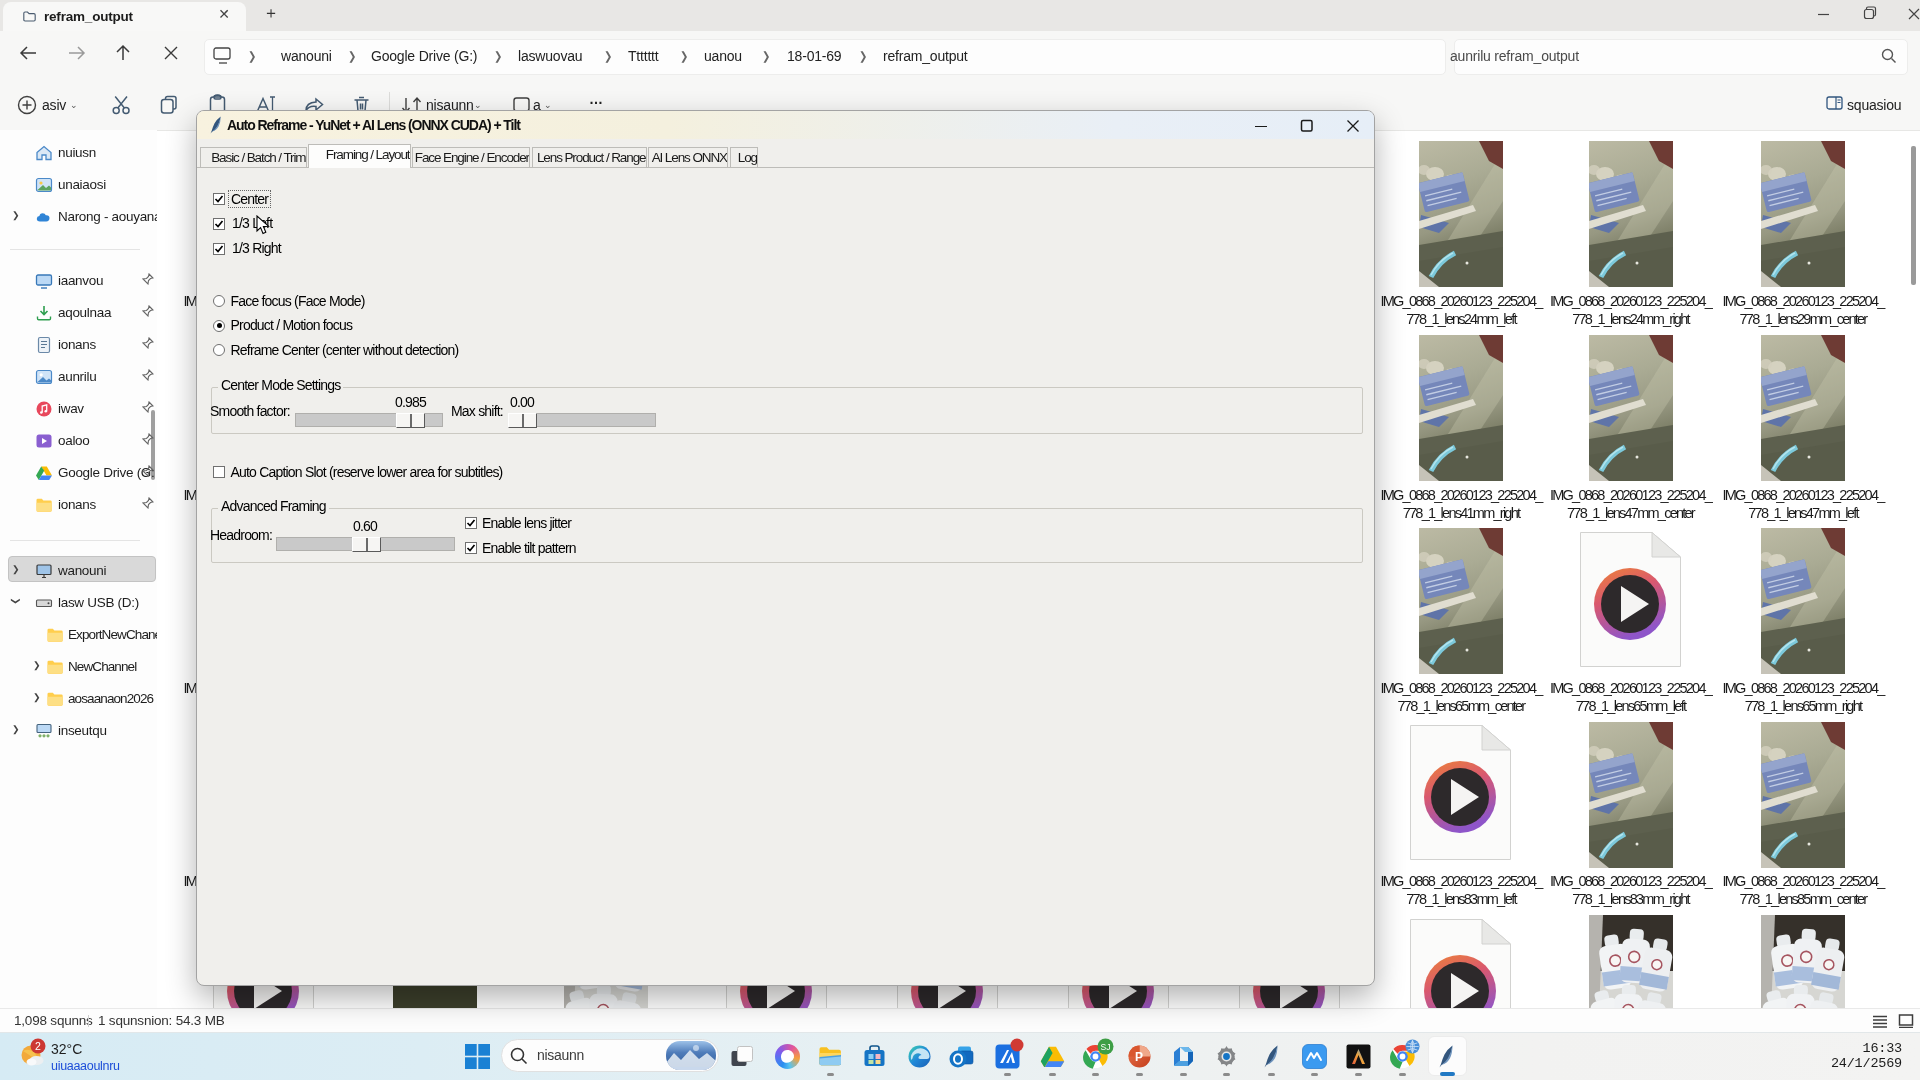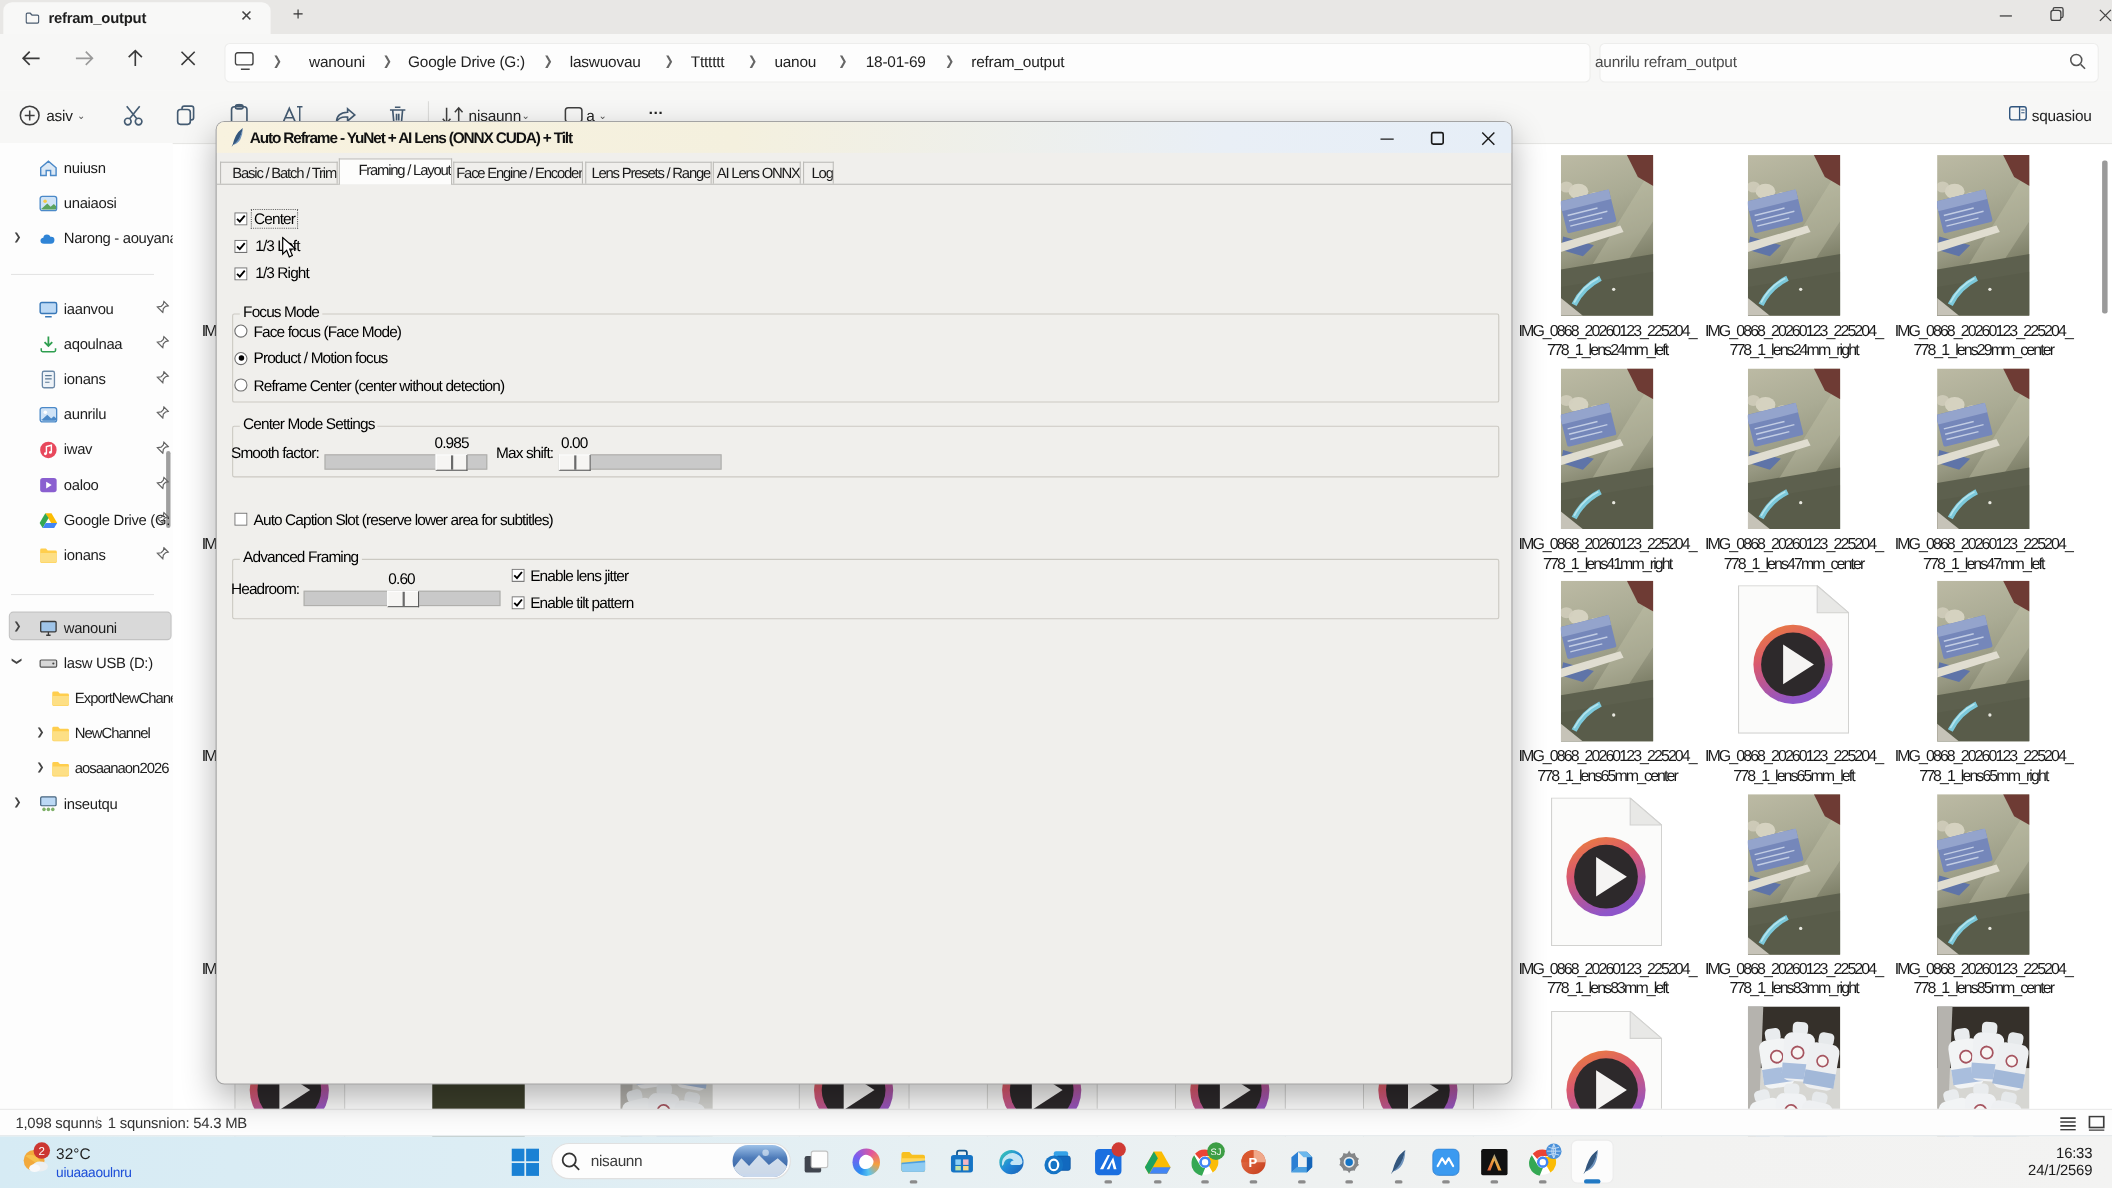--- a/index.html
+++ b/index.html
@@ -63,21 +63,21 @@
 .trough{position:absolute;height:14px;background:#c9c9c9;border:1px solid #b0afac;box-sizing:border-box;}
 .sthumb{position:absolute;width:29px;height:15px;background:#f6f5f3;border:1px solid;border-color:#ffffff #5a5a5a #5a5a5a #ffffff;box-sizing:border-box;}
 .sthumb i{position:absolute;left:13px;top:0;width:1.5px;height:13px;background:#6a6a6a;}
 
 
 #taskbar{position:absolute;left:0;top:1032px;width:1920px;height:48px;
  background:linear-gradient(90deg,#d6ebf4 0%,#dcedf4 22%,#e7f0f3 45%,#eef1f1 62%,#f2f2f1 80%,#f3f3f2 100%);
  border-top:1px solid #e2e7e9;}
 .tbico{position:absolute;top:1044px;width:25px;height:25px;}
 .tbind{position:absolute;top:1073px;width:7px;height:3px;border-radius:2px;background:#8b8b8b;}
-.traytxt{position:absolute;right:18px;font-size:13.5px;color:#1b1b1b;text-align:center;letter-spacing:-0.2px;}
+.traytxt{position:absolute;right:18px;font-size:13.5px;color:#1b1b1b;text-align:center;letter-spacing:-0.2px;font-family:Liberation Mono, monospace;}
 </style>
 </head>
 <body>
 <div id="screen">
 
 <div id="tabstrip"></div>
 <div id="tab1">
   <svg class="ticon" viewBox="0 0 16 16">
         <path d="M1 4 q0-1.5 1.5-1.5 h3 l2 2 h6 q1.5 0 1.5 1.5 v6 q0 1.5 -1.5 1.5 h-11 q-1.5 0 -1.5-1.5 z" fill="none" stroke="#4b5c70" stroke-width="1.4"></path>
       </svg>
@@ -565,21 +565,21 @@
           <rect x="1.5" y="1.5" width="10.5" height="10.5" rx="1.5" fill="none" stroke="#1a1a1a" stroke-width="1.5"></rect>
         </svg>
     <svg class="dctl" style="left:1149px" width="14" height="14">
           <path d="M1.5 1.5 l11 11 M12.5 1.5 l-11 11" stroke="#1a1a1a" stroke-width="1.3"></path>
         </svg>
   </div>
   <div id="dtabs">
     <div class="dtab" style="left:2.5px;width:107px">Basic / Batch / Trim</div>
     <div class="dtab dtabsel" style="left:110.5px;width:103px">Framing / Layout</div>
     <div class="dtab" style="left:215px;width:118px">Face Engine / Encoder</div>
-    <div class="dtab" style="left:334.5px;width:115px">Lens Presets / Range</div>
+    <div class="dtab" style="left:334.5px;width:115px">Lens Product / Range</div>
     <div class="dtab" style="left:451px;width:80px">AI Lens ONNX</div>
     <div class="dtab" style="left:533px;width:28px">Log</div>
   </div>
   <div id="dtabline"></div>
 
   <svg class="abs" style="left:16px;top:82px" width="12" height="12">
         <rect x="0.5" y="0.5" width="11" height="11" fill="#fff" stroke="#707070"></rect>
         <path d="M2.5 6 l2.5 2.5 L9.5 3" stroke="#000" stroke-width="1.7" fill="none"></path>
       </svg>
   <div class="dtxt" style="left:31px;top:78.5px;border:1px dotted #666;padding:0 2px">Center</div>
@@ -587,23 +587,20 @@
         <rect x="0.5" y="0.5" width="11" height="11" fill="#fff" stroke="#707070"></rect>
         <path d="M2.5 6 l2.5 2.5 L9.5 3" stroke="#000" stroke-width="1.7" fill="none"></path>
       </svg>
   <div class="dtxt" style="left:35px;top:104px">1/3 Left</div>
   <svg class="abs" style="left:16px;top:132px" width="12" height="12">
         <rect x="0.5" y="0.5" width="11" height="11" fill="#fff" stroke="#707070"></rect>
         <path d="M2.5 6 l2.5 2.5 L9.5 3" stroke="#000" stroke-width="1.7" fill="none"></path>
       </svg>
   <div class="dtxt" style="left:35px;top:129px">1/3 Right</div>
 
-  <div class="grp" style="top:174px;height:79px">
-    <div class="grplbl">Focus Mode</div>
-  </div>
   <div class="rb" style="left:16px;top:184px"></div>
   <div class="dtxt" style="left:33.5px;top:181.5px">Face focus (Face Mode)</div>
   <div class="rb" style="left:16px;top:208.5px"></div>
   <div style="position:absolute;left:19.5px;top:212px;width:5px;height:5px;border-radius:50%;background:#000"></div>
   <div class="dtxt" style="left:33.5px;top:206px">Product / Motion focus</div>
   <div class="rb" style="left:16px;top:233px"></div>
   <div class="dtxt" style="left:33.5px;top:230.5px">Reframe Center (center without detection)</div>
 
   <div class="grp" style="top:276px;height:45px">
     <div class="grplbl">Center Mode Settings</div>

